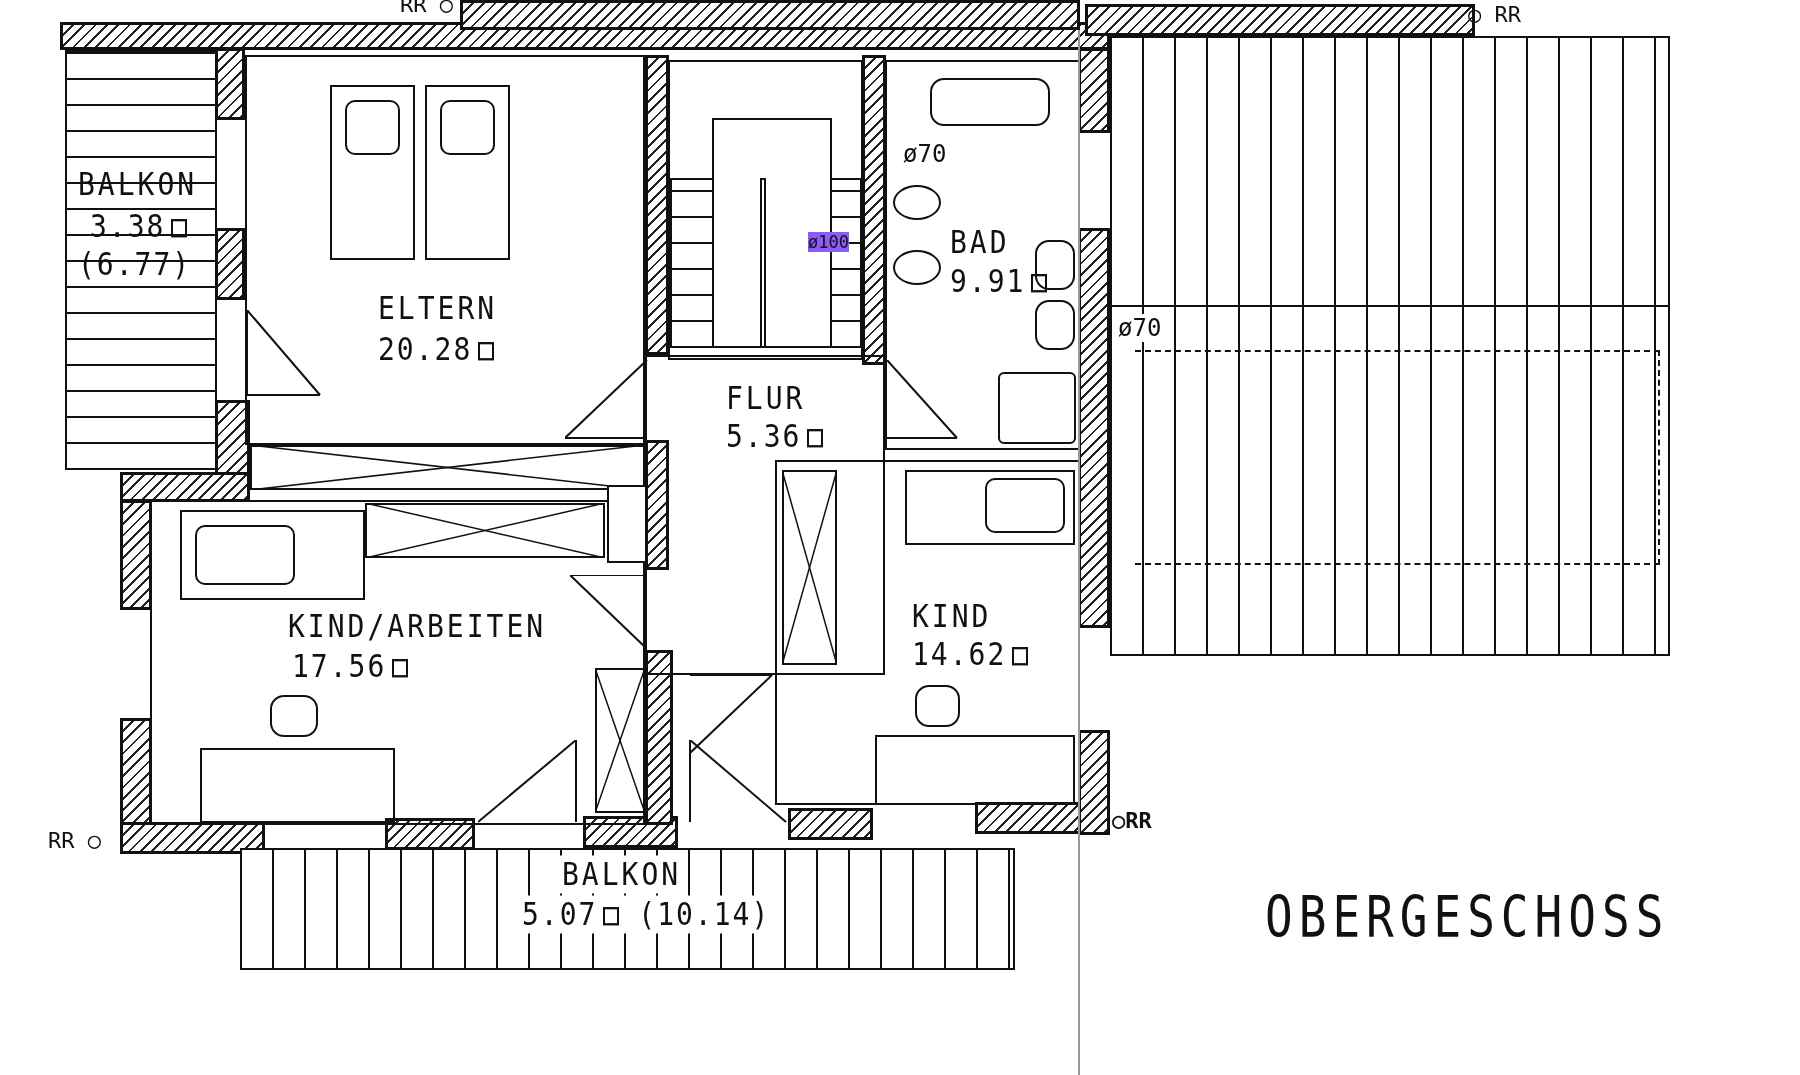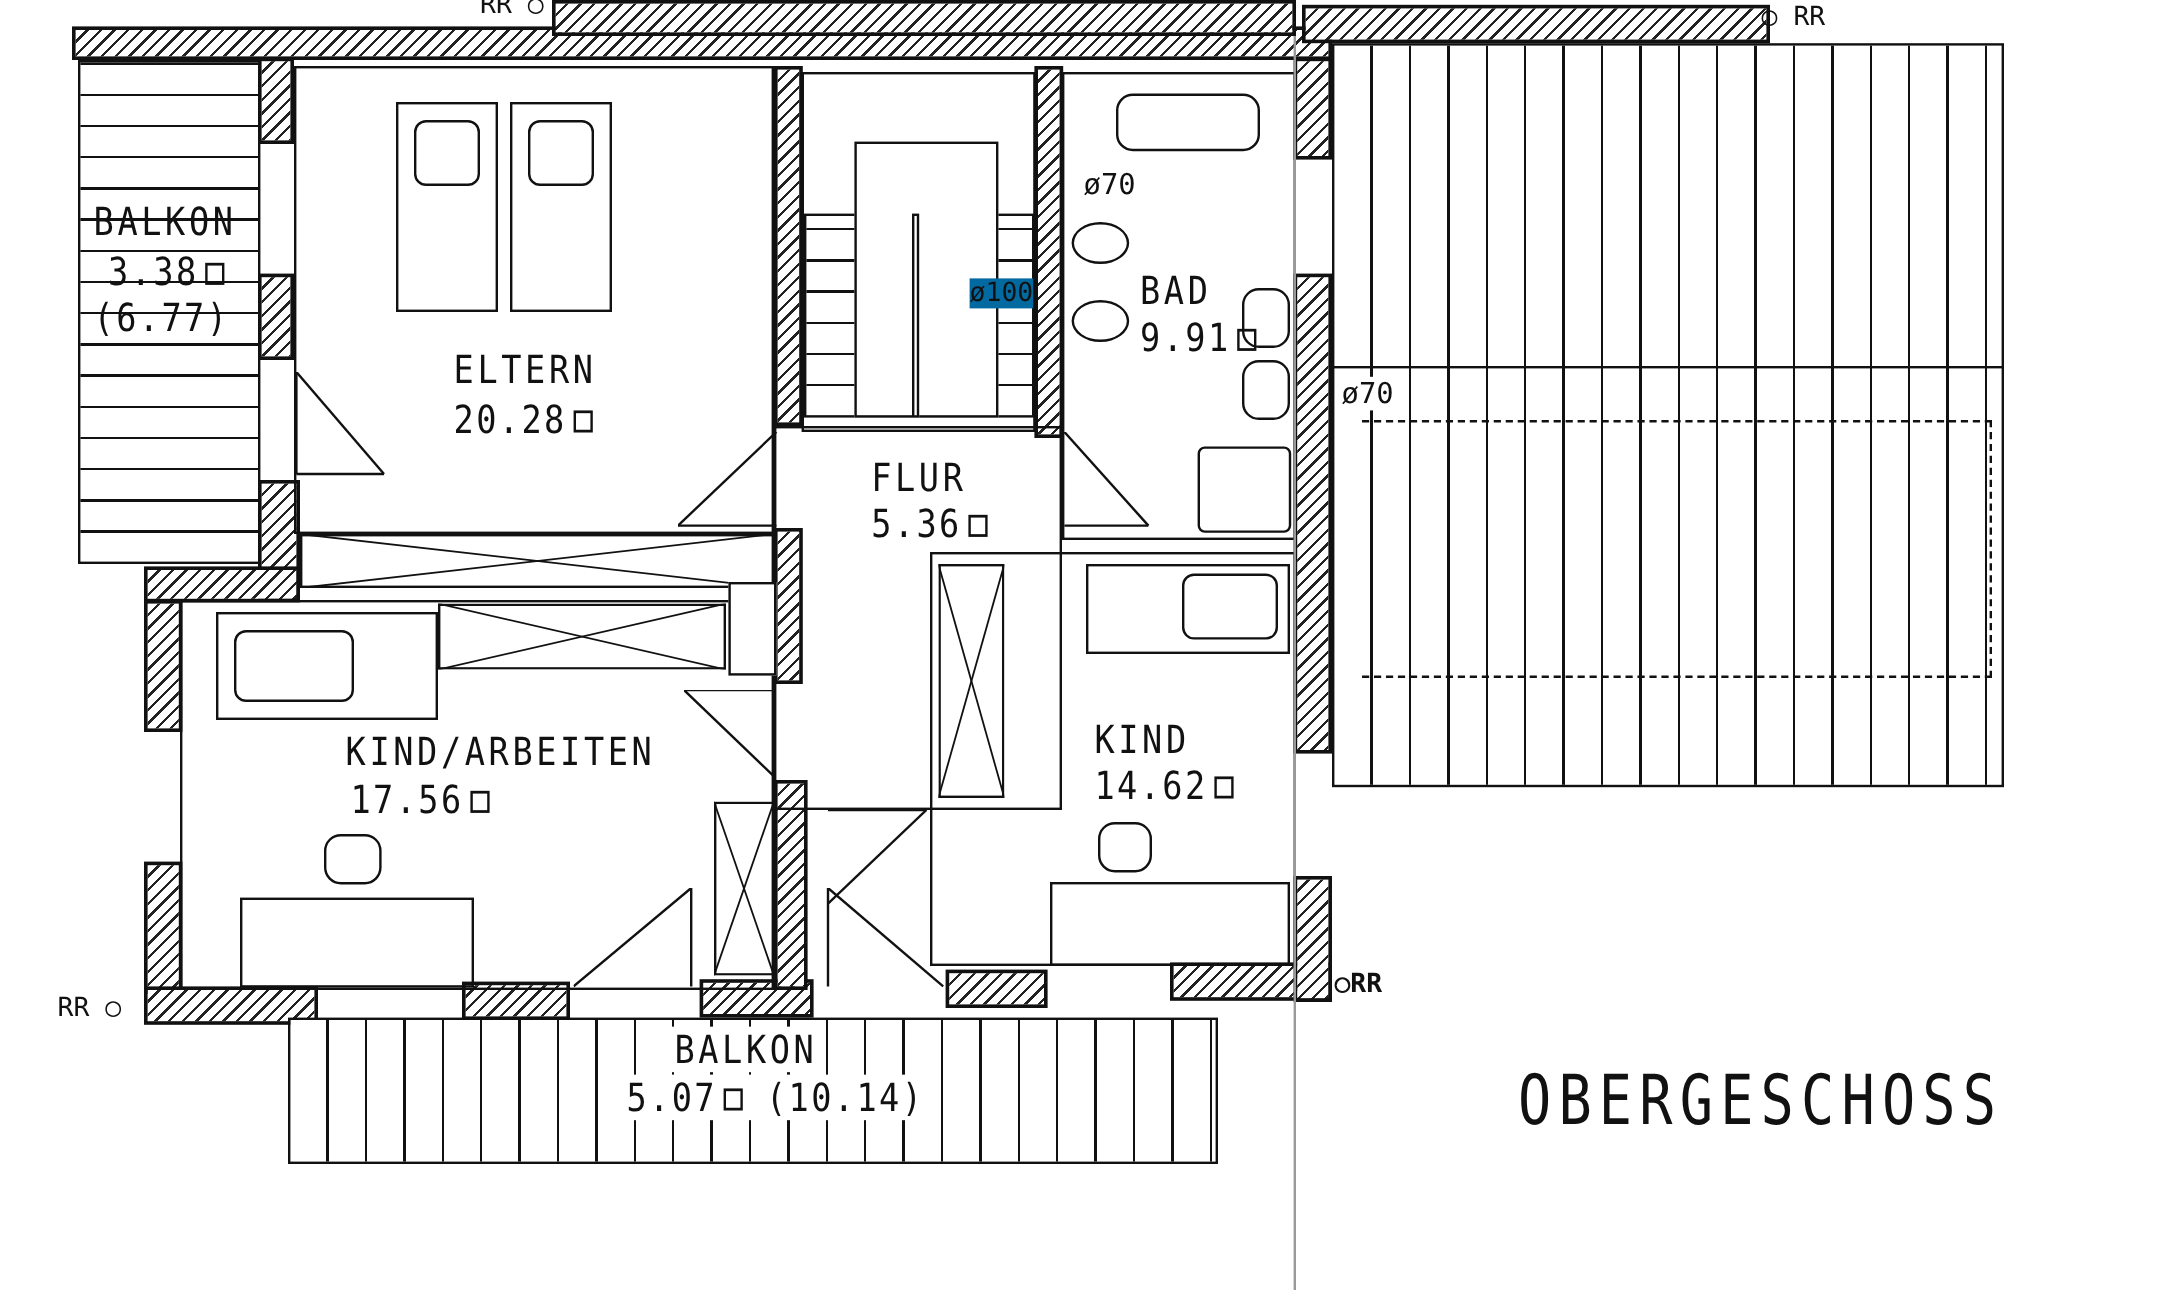--- a/index.html
+++ b/index.html
@@ -161,21 +161,21 @@
 <div class="lbl" style="left:288px;top:610px;">KIND/ARBEITEN</div>
 <div class="area" style="left:292px;top:650px;"><span>17.56</span><span class="sq"></span></div>
 
 <div class="lbl" style="left:912px;top:600px;">KIND</div>
 <div class="area" style="left:912px;top:638px;"><span>14.62</span><span class="sq"></span></div>
 
 <div class="lbl" style="left:558px;top:858px;background:#fff;padding:0 4px;">BALKON</div>
 <div class="area" style="left:518px;top:898px;background:#fff;padding:0 4px;"><span>5.07</span><span class="sq"></span> <span>(10.14)</span></div>
 
 <div class="rr" style="left:903px;top:140px;font-size:24px;">ø70</div>
-<div class="rr" style="left:808px;top:232px;font-size:22px;background:#0369a1;">ø100</div>
+<div class="rr" style="left:808px;top:232px;font-size:17px;background:#8b5cf6;">ø100</div>
 <div class="rr" style="left:1118px;top:314px;font-size:24px;background:#fff;">ø70</div>
 
 <div class="rr" style="left:400px;top:-8px;background:#fff;"><span>RR</span> ○</div>
 <div class="rr" style="left:1468px;top:2px;">○ <span>RR</span></div>
 <div class="rr" style="left:48px;top:828px;"><span>RR</span> ○</div>
 <div class="rr" style="left:1112px;top:808px;font-weight:bold;">○<span>RR</span></div>
 
 <div class="title" style="left:1265px;top:890px;">OBERGESCHOSS</div>
 
 </body></html>

